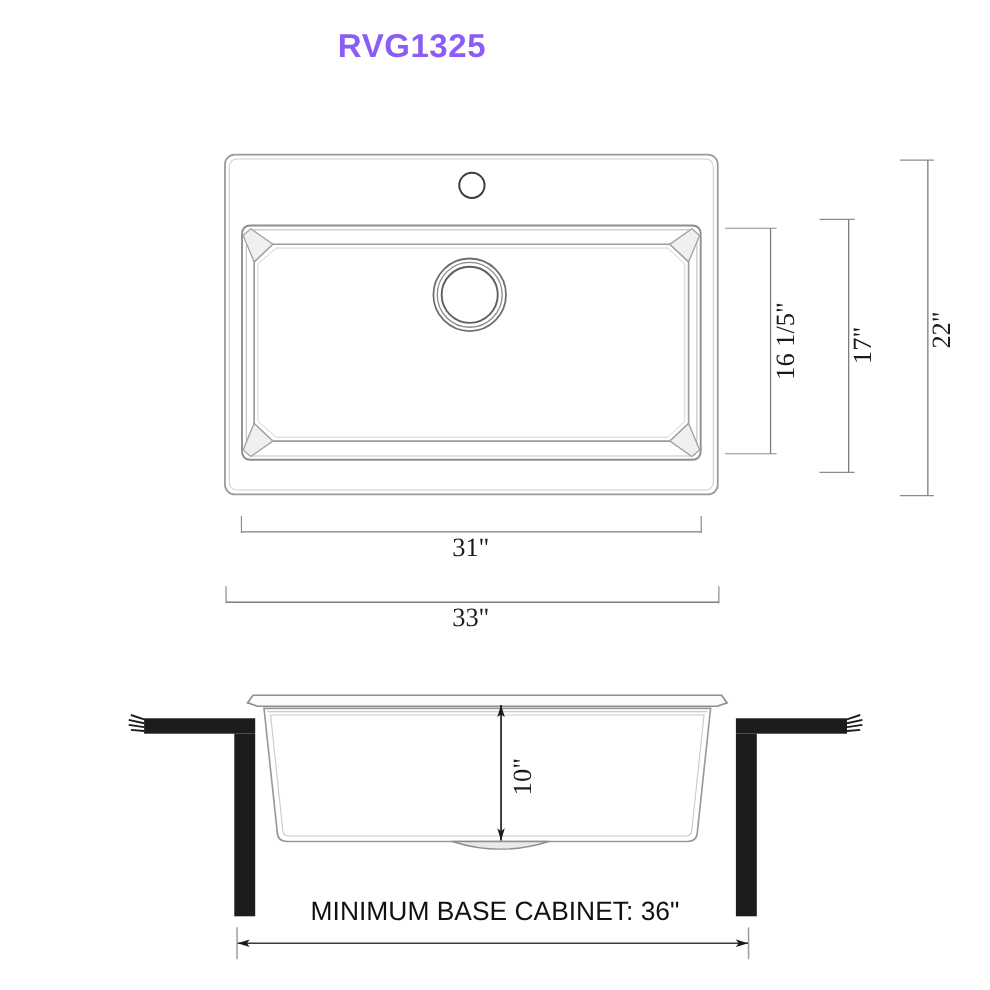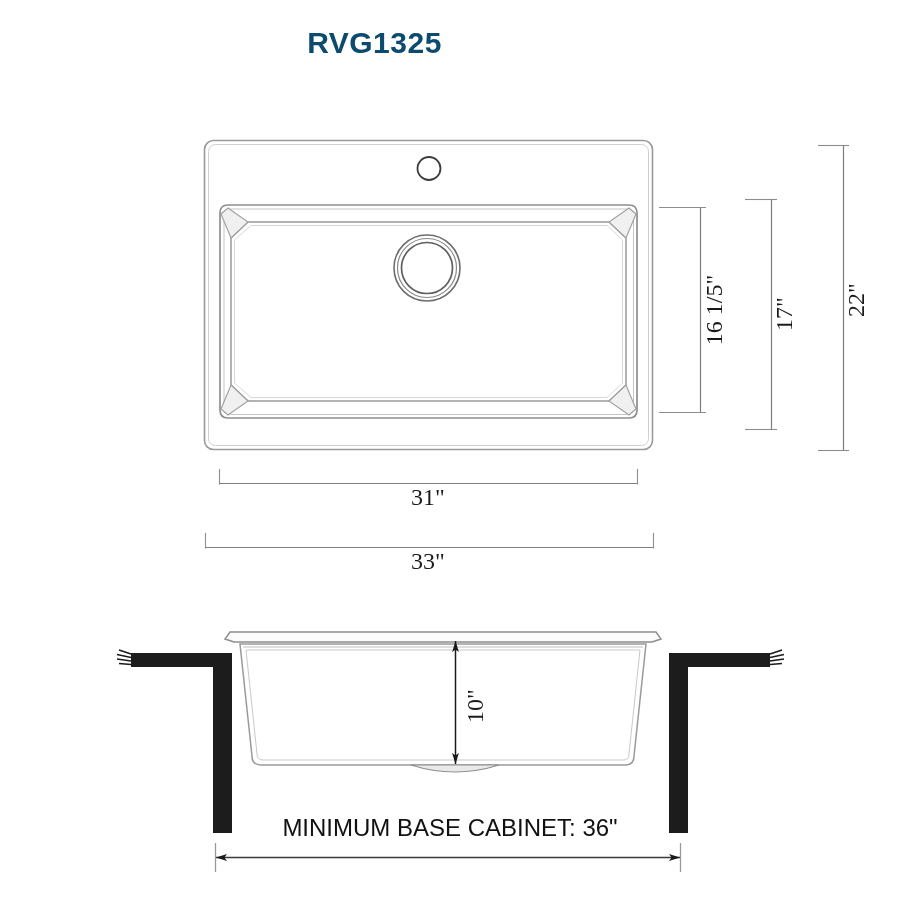--- a/index.html
+++ b/index.html
@@ -23,21 +23,21 @@
   #title {
     position: absolute;
     left: 0;
     top: 28px;
     width: 749px;
     text-align: center;
     font-family: "Liberation Sans", sans-serif;
     font-weight: bold;
     font-size: 30px;
     letter-spacing: 0.5px;
-    color: #0c4a6e;
+    color: #8b5cf6;
     line-height: 1;
   }
   svg { display: block; position: absolute; left: 0; top: 0; }
   .dimtext {
     font-family: "Liberation Serif", serif;
     font-size: 24px;
     fill: #1a1a1a;
   }
   .dimtext-rot {
     font-family: "Liberation Serif", serif;

